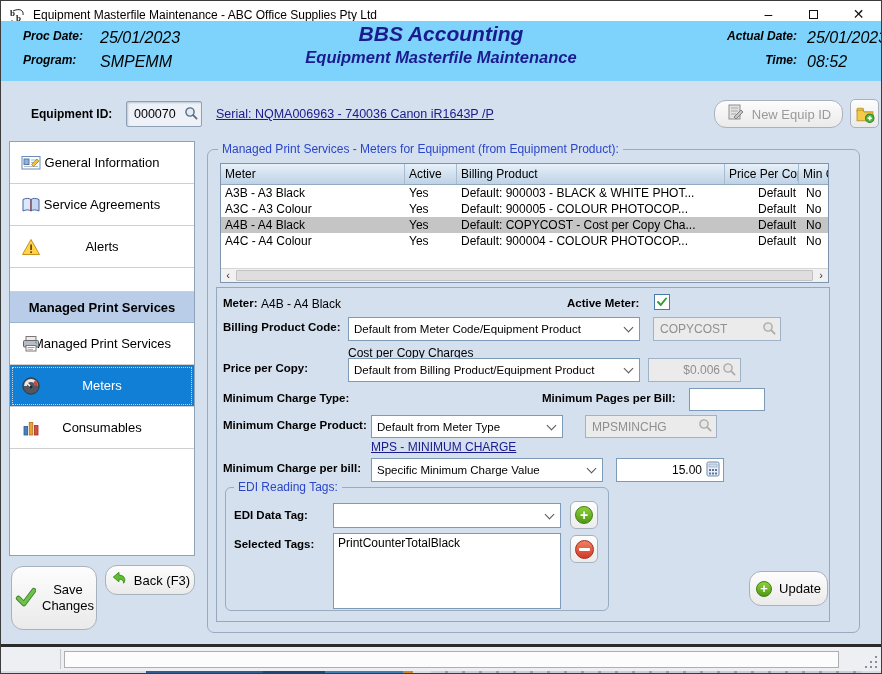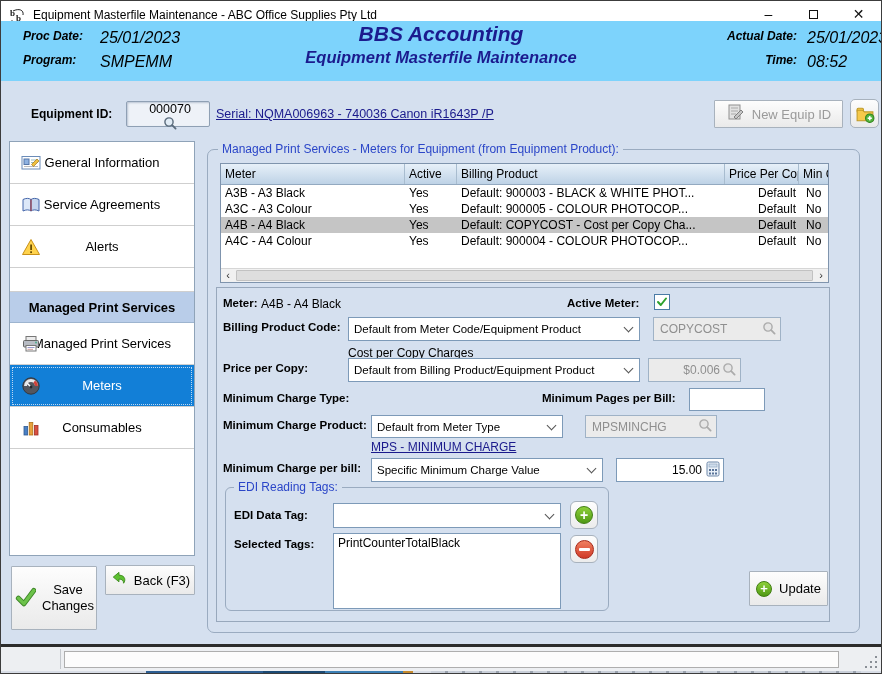--- a/index.html
+++ b/index.html
@@ -22,26 +22,26 @@
   .header{position:absolute;left:0;top:20px;width:100%;height:60px;background:#7dd3fc;font-style:italic;}
   .hlabel{position:absolute;font-weight:bold;font-size:12px;}
   .hval{position:absolute;font-size:16px;}
   .app-title{position:absolute;left:0;top:1px;width:100%;text-align:center;
     font-size:21px;font-weight:bold;color:#1b1b8e;}
   .screen-title{position:absolute;left:0;top:27px;width:100%;text-align:center;
     font-size:16.5px;font-weight:bold;color:#1b1b8e;}
 
   
   .equip-label{position:absolute;left:30px;top:106px;font-weight:bold;font-size:12px;}
-  .equip-input{position:absolute;left:125px;top:100px;width:84px;height:26px;
+  .equip-input{position:absolute;left:125px;top:100px;width:76px;height:26px;
     background:#eef2f8;border:1px solid #8fa0b4;border-radius:2px;box-shadow:inset 1px 1px 2px rgba(90,110,140,.35);
-    display:flex;align-items:center;padding:0 3px 0 7px;font-size:12.5px;justify-content:space-between;flex-direction:column;}
+    display:flex;align-items:center;padding:0 3px 0 7px;font-size:12.5px;justify-content:space-between;}
   .link{color:#1a1a8c;text-decoration:underline;font-size:12.5px;}
   .serial-link{position:absolute;left:215px;top:106px;}
-  .btn{border:1px solid #a8b2bd;border-radius:1px;background:linear-gradient(#fdfdfd,#eaeaea);
+  .btn{border:1px solid #a8b2bd;border-radius:12px;background:linear-gradient(#fdfdfd,#eaeaea);
     display:flex;align-items:center;justify-content:center;gap:7px;font-size:13px;}
   .new-equip{position:absolute;left:713px;top:99px;width:129px;height:28px;color:#9a9a9a;}
   .folder-btn{position:absolute;left:849px;top:98px;width:29px;height:29px;border-radius:5px;}
 
   
   .sidebar{position:absolute;left:8px;top:140px;width:186px;height:415px;background:#fff;
     border:1px solid #8fa3b8;}
   .side-item{position:relative;height:42px;border-bottom:1px solid #cfcfcf;display:flex;
     align-items:center;justify-content:center;font-size:13px;}
   .side-item .sicon{position:absolute;left:11px;top:50%;margin-top:-10px;width:20px;height:20px;}

